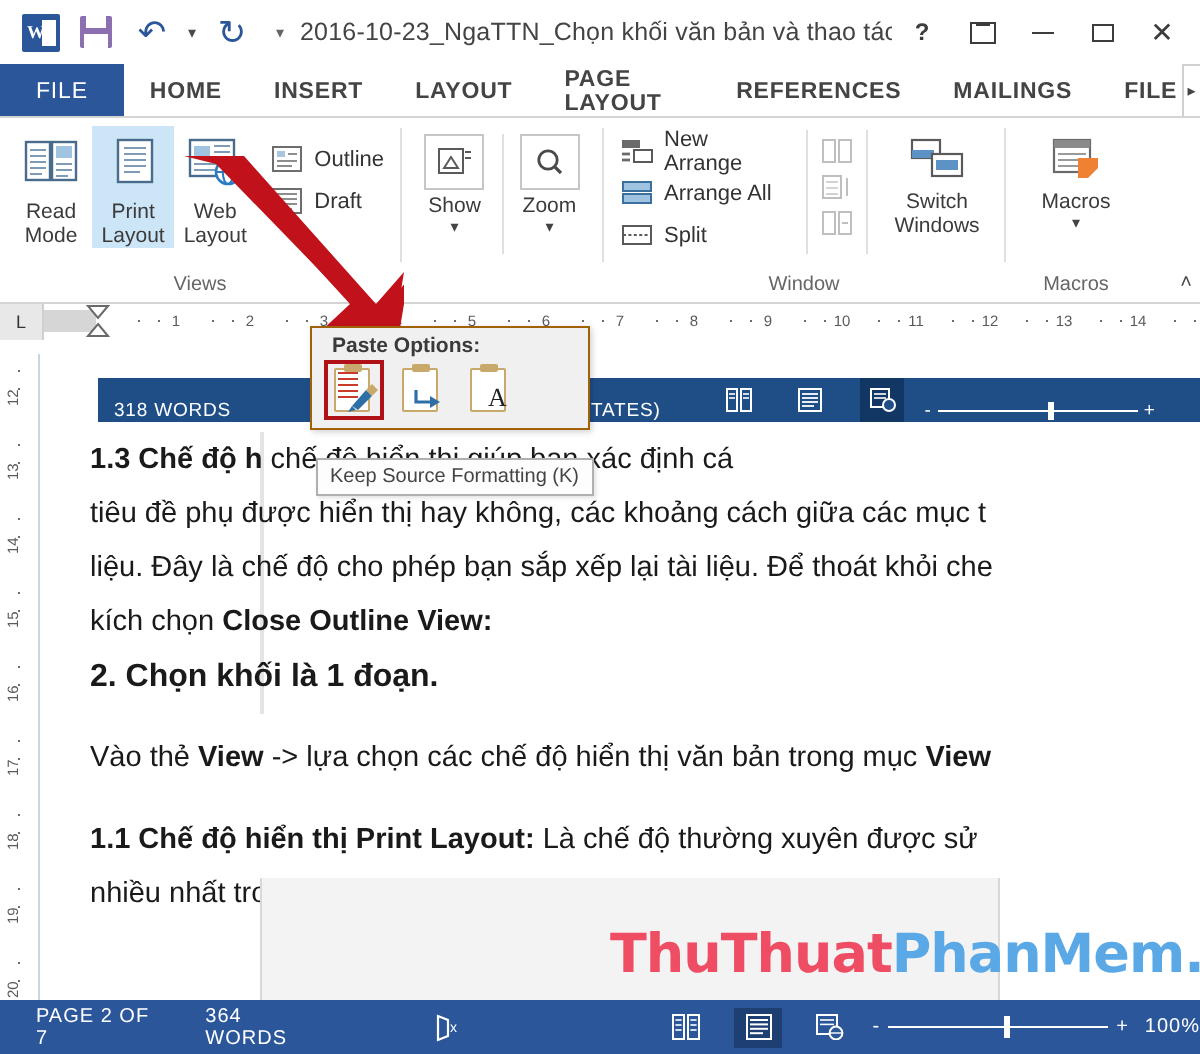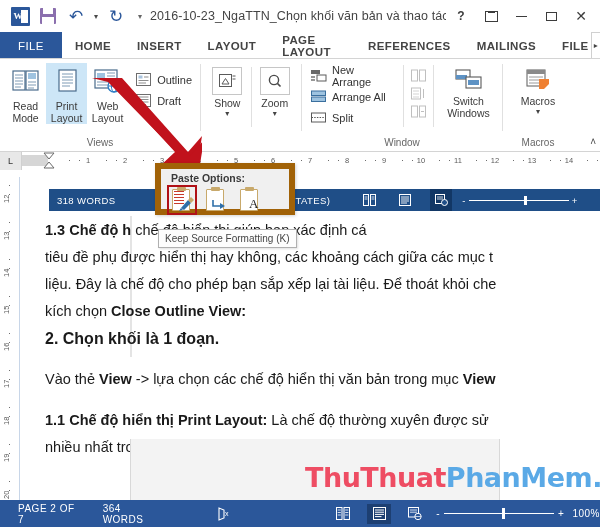--- a/index.html
+++ b/index.html
@@ -128,21 +128,21 @@
   .embed-frame-top { position:absolute; left:49px; right:0; top:176px; height:15px;
      background:#fff; border-top:0;}
   .embed-white-gap { position:absolute; left:49px; right:0; top:213px; height:5px; background:#fff;}
 
   
   .shade-col { position:absolute; top:0; bottom:0; background:#f1f1f1; }
 
   
   .paste-callout {
     position:absolute; left:155px; top:163px; width:140px; height:52px;
-    background:#f0f0f0; border:6px solid #a16207; z-index:40;
+    background:#f0f0f0; border:1px solid #a16207; z-index:40;
     box-shadow:1px 1px 3px rgba(0,0,0,0.18);
   }
   .paste-title { font-size:10.5px; font-weight:bold; color:#3a3a3a; padding:3px 0 0 10px; }
   .paste-icons { display:flex; align-items:center; gap:8px; padding:3px 0 0 8px; }
   .paste-ic { width:26px; height:26px; position:relative; }
   .paste-ic.selected { outline:2px solid #b01117; outline-offset:0px; }
   .clipboard { position:absolute; left:3px; top:2px; width:18px; height:22px;
      border:1.5px solid #c8a96b; background:#fff; border-radius:1px;}
   .clipboard:before { content:""; position:absolute; left:4px; top:-3px; width:9px; height:4px;
      background:#c8a96b; border-radius:1px;}
@@ -574,21 +574,21 @@
         <div class="vr-dot" style="top:313px"></div>
     </div>
     <div class="vline"></div>
 
     <div class="page">
 
       <div class="shade-col" style="left:110px;width:2px;top:0;height:180px;background:#e4e4e4;"></div>
       <div class="shade-col" style="left:290px;width:298px;top:0;height:28px;background:#fafafa;"></div>
 
       <div class="embed-frame-top" style="top:0px;height:12px;"></div>
-      <div class="embed-statusbar" style="top:12px;left:29px;">
+      <div class="embed-statusbar" style="top:12px;left:29px;align-items:flex-end;">
         <span class="esb-pad">318 WORDS</span>
         <span style="width:150px;"></span>
         <span>TED STATES)</span>
         <span style="width:28px;"></span>
         <span class="esb-icon">
           <svg width="13" height="12" viewBox="0 0 13 12">
               <rect x="0.5" y="0.5" width="5" height="11" fill="none" stroke="#fff" stroke-width="1"></rect>
               <rect x="7.5" y="0.5" width="5" height="11" fill="none" stroke="#fff" stroke-width="1"></rect>
               <g stroke="#fff" stroke-width="0.8">
                 <line x1="1.5" y1="3" x2="4.5" y2="3"></line>

